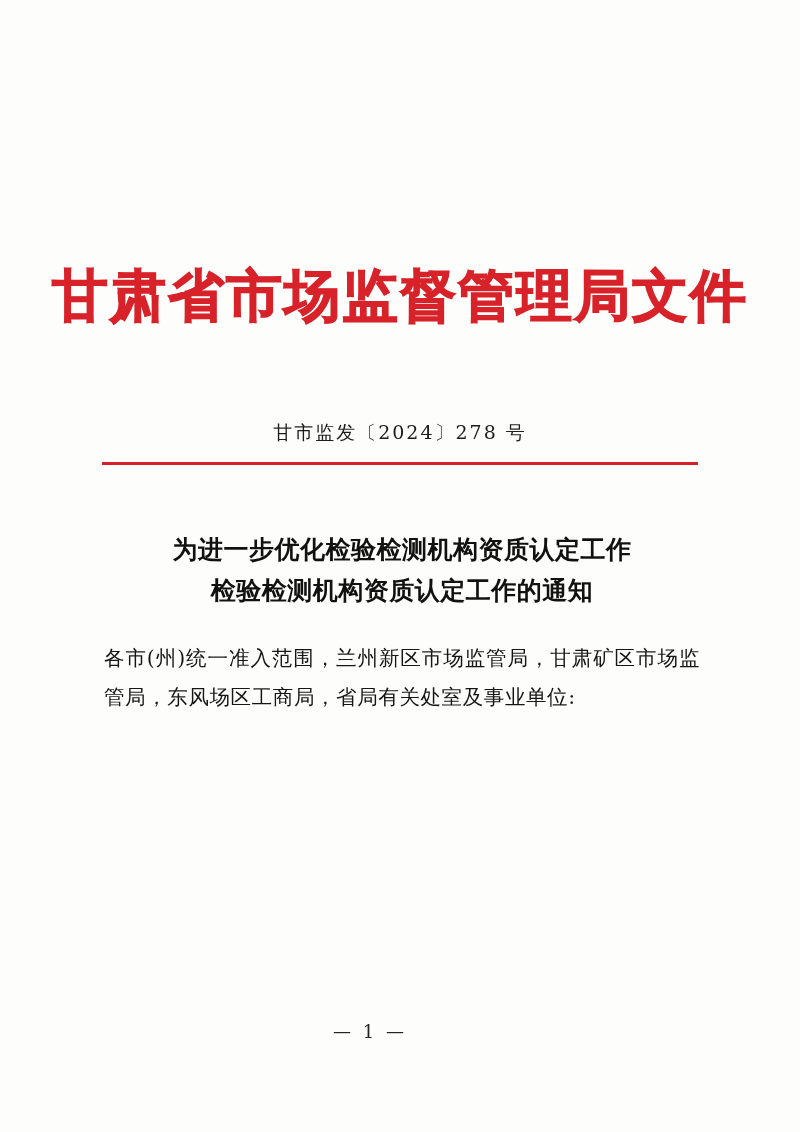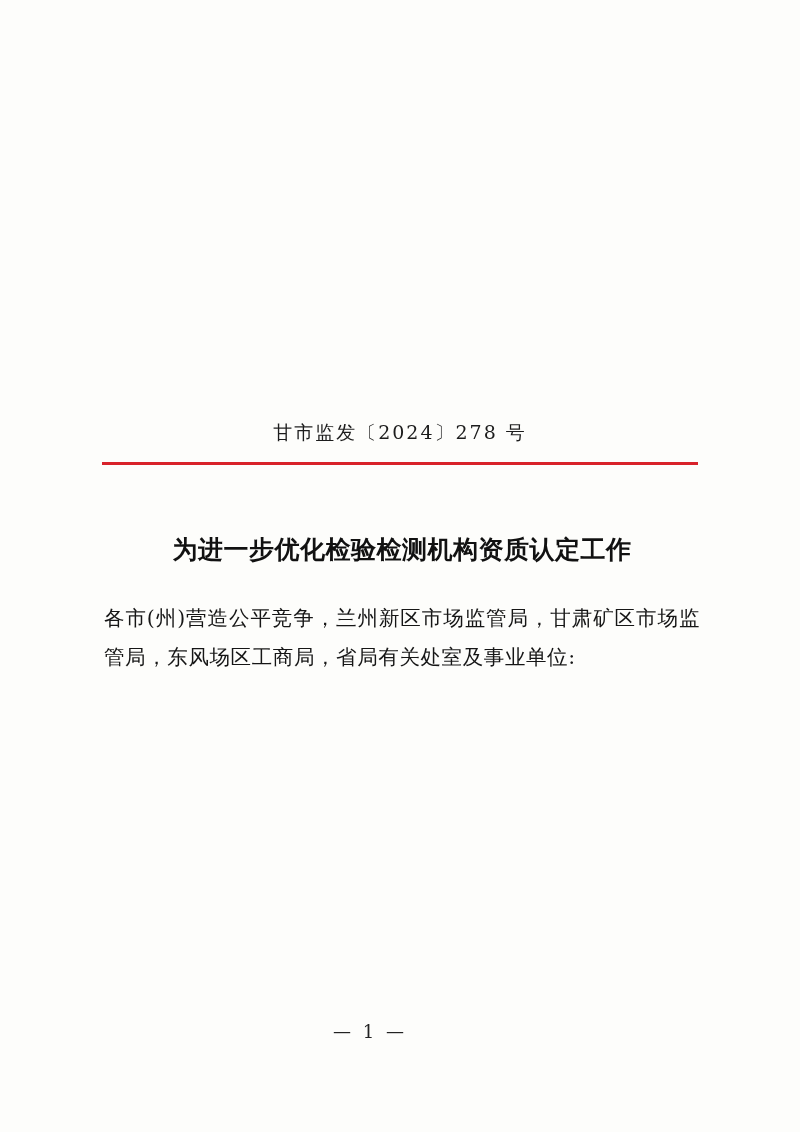--- a/index.html
+++ b/index.html
@@ -110,32 +110,36 @@
     font-size: 18px;
     letter-spacing: 3px;
     color: #222;
   }
 </style>
 </head>
 <body>
 
 <div class="page">
 
+  <div class="letterhead">
+    <div class="letterhead-title">甘肃省市场监督管理局文件</div>
+  </div>
 
   <div class="doc-number">甘市监发〔2024〕278 号</div>
 
   <div class="red-rule"></div>
 
   <div class="content">
 
     <div class="doc-title">
       <span class="line">为进一步优化检验检测机构资质认定工作</span>
+      <span class="line">检验检测机构资质认定工作的通知</span>
     </div>
 
-    <p class="para">各市(州)营造公平竞争，兰州新区市场监管局，甘肃矿区市场监管局，东风场区工商局，省局有关处室及事业单位:</p>
+    <p class="para">各市(州)统一准入范围，兰州新区市场监管局，甘肃矿区市场监管局，东风场区工商局，省局有关处室及事业单位:</p>
 
 
 
   </div>
 
   <div class="page-number">— 1 —</div>
 
 </div>
 
 </body></html>

